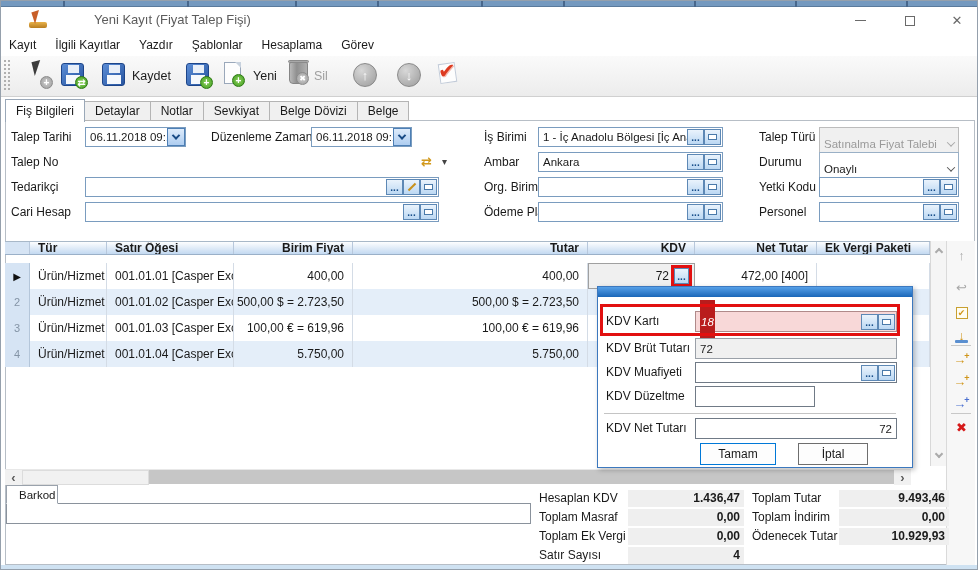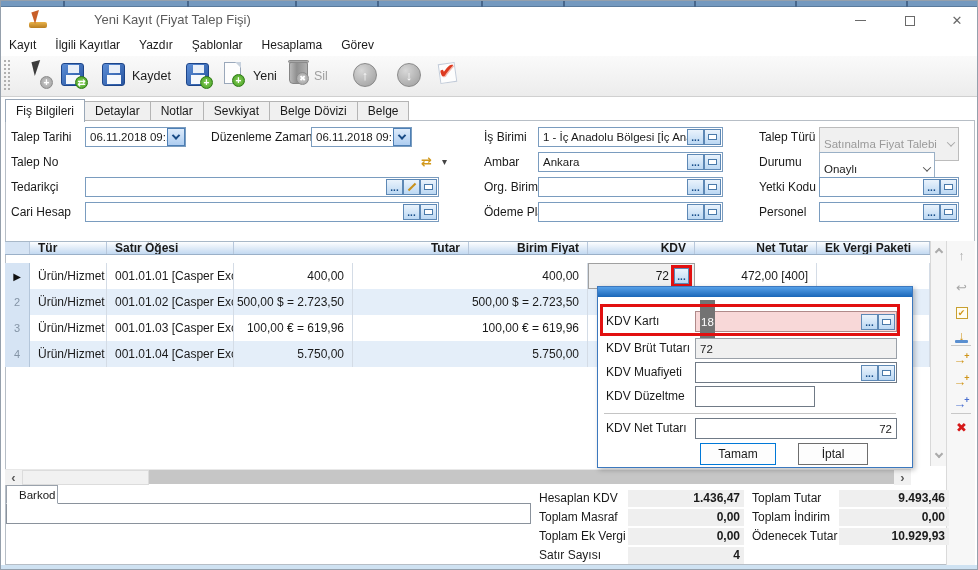--- a/index.html
+++ b/index.html
@@ -121,21 +121,21 @@
   .tot-label { position:absolute; height:17px; line-height:17px; font-size:12px; white-space:nowrap; }
   .tot-val { position:absolute; height:17px; line-height:17px; background:#efefef; font-weight:bold; font-size:12px; text-align:right; padding-right:4px; }
 
   
   .dialog { position:absolute; left:596px; top:285px; width:316px; height:182px; background:#fff; border:1px solid #3c78be; box-shadow:2px 2px 5px rgba(0,0,0,.25); z-index:5; }
   .dlg-title { position:absolute; left:0; top:0; width:314px; height:10px; background:linear-gradient(#56a0e8,#1a66b8); }
   .dlg-label { position:absolute; left:8px; height:20px; line-height:20px; font-size:12px; white-space:nowrap; }
   .dlg-fld { position:absolute; left:97px; width:202px; height:21px; border:1px solid #707a86; background:#fff; font-size:11.5px; display:flex; align-items:center; padding:0 4px; }
   .dlg-fld.gray { background:#f0f0f0; border-color:#9aa0a8; }
   .dlg-fld.pink { background:#f8d8d8; border-color:#b08a8a; }
-  .dlg-sel { background:#737373; color:#fff; padding:16px 1px; }
+  .dlg-sel { background:#b91c1c; color:#fff; padding:16px 1px;font-style:italic; }
   .dlg-sep { position:absolute; left:6px; width:292px; height:1px; background:#c4c4c4; }
   .dlg-btn { position:absolute; height:22px; background:#fdfdfd; font-size:12px; display:flex; align-items:center; justify-content:center; }
   .dlg-btn.primary { border:1px solid #0078d7; }
   .dlg-btn.normal { border:1px solid #6e6e6e; }
   .dlg-redrect { position:absolute; left:2px; top:17px; width:300px; height:32px; border:3px solid #e21010; z-index:6; }
 </style>
 </head>
 <body>
 
 <div class="win">
@@ -335,21 +335,21 @@
         <span class="scr"></span>
       </span>
   </div>
 
   <span class="flabel" style="left:758px;top:126px">Talep Türü</span>
   <div class="sel-box gray" style="left:818px;top:126px;width:140px">
     <span>Satınalma Fiyat Talebi</span>
       <span class="schev"></span>
   </div>
   <span class="flabel" style="left:758px;top:151px">Durumu</span>
-  <div class="sel-box" style="left:818px;top:151px;width:116px">
+  <div class="sel-box" style="left:818px;top:151px;width:140px">
     <span>Onaylı</span>
       <span class="schev"></span>
   </div>
   <span class="flabel" style="left:758px;top:176px">Yetki Kodu</span>
   <div class="fld" style="left:818px;top:176px;width:140px;padding-right:1px">
     <span class="txt"></span>
     <span class="btn-dots">
         <span>...</span>
       </span>
     <span class="btn-kb">
@@ -364,22 +364,22 @@
       </span>
     <span class="btn-kb">
         <span class="scr"></span>
       </span>
   </div>
 
   <div class="ghead">
     <div class="gc c0"></div>
     <div class="gc c1">Tür</div>
     <div class="gc c2">Satır Öğesi</div>
+    <div class="gc c3 num">Birim Fiyat</div>
     <div class="gc c4 num">Tutar</div>
-    <div class="gc c3 num">Birim Fiyat</div>
     <div class="gc c5 num">KDV</div>
     <div class="gc c6 num">Net Tutar</div>
     <div class="gc c7">Ek Vergi Paketi</div>
   </div>
 
   <div class="grow" style="top:262px;background:#fff">
     <div class="gc c0">
         <span class="marker">▶</span>
       </div>
     <div class="gc c1">Ürün/Hizmet</div>

